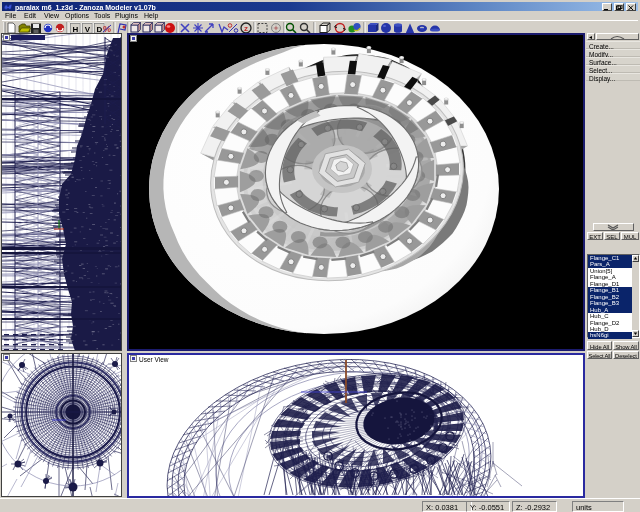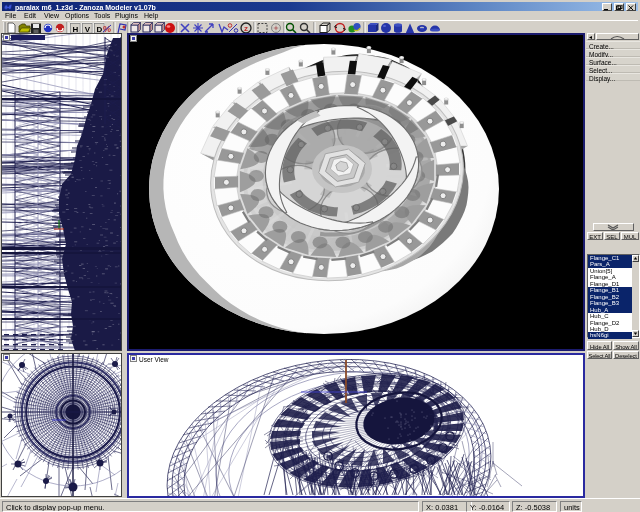--- a/index.html
+++ b/index.html
@@ -2502,18 +2502,17 @@
           </svg></div>
     </div>
   </div>
   <div class="rbtn" style="left:1px;top:308px;width:25px;height:8.5px;font-size:5.8px;letter-spacing:-0.1px;padding-top:1.5px">Hide All</div>
   <div class="rbtn" style="left:27px;top:308px;width:26px;height:8.5px;font-size:5.8px;letter-spacing:-0.1px;padding-top:1.5px">Show All</div>
   <div class="rbtn" style="left:1px;top:317.5px;width:25px;height:8.5px;font-size:5.8px;letter-spacing:-0.2px;padding-top:1.5px">Select All</div>
   <div class="rbtn" style="left:27px;top:317.5px;width:26px;height:8.5px;font-size:5.8px;letter-spacing:-0.1px;padding-top:1.5px">Deselect</div>
 </div>
 
 <div id="statusbar" class="abs">
-  <div class="scell" style="left:2px;width:417px">Click to display pop-up menu.</div>
   <div class="scell" style="left:422px;width:50px">X: 0.0381</div>
-  <div class="scell" style="left:466px;width:44px">Y: -0.0164</div>
-  <div class="scell" style="left:512px;width:45px">Z: -0.5038</div>
-  <div class="scell" style="left:560px;width:22px">units</div>
+  <div class="scell" style="left:466px;width:44px">Y: -0.0551</div>
+  <div class="scell" style="left:512px;width:45px">Z: -0.2932</div>
+  <div class="scell" style="left:572px;width:52px">units</div>
 </div>
 
 </body></html>

